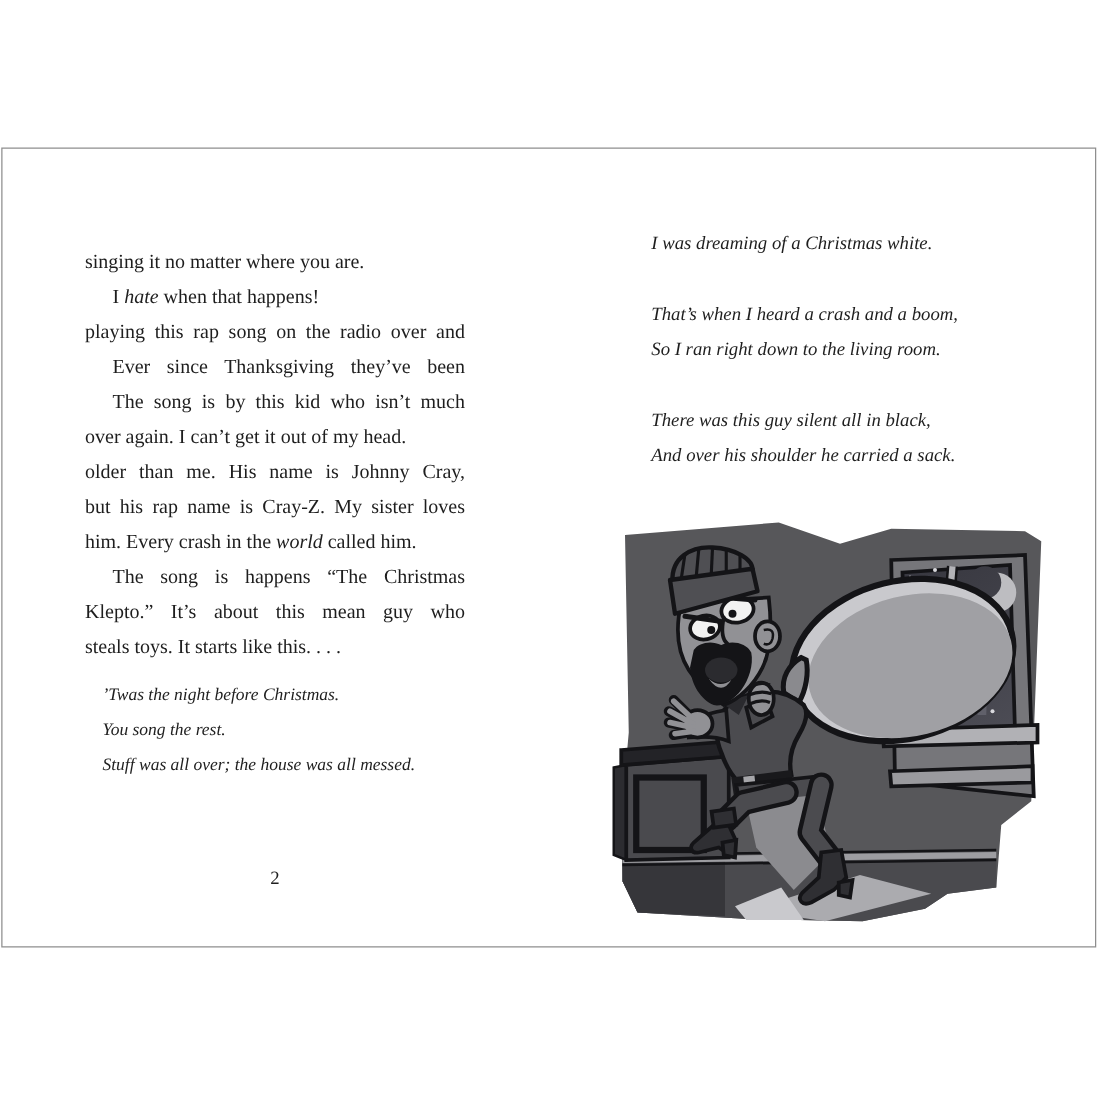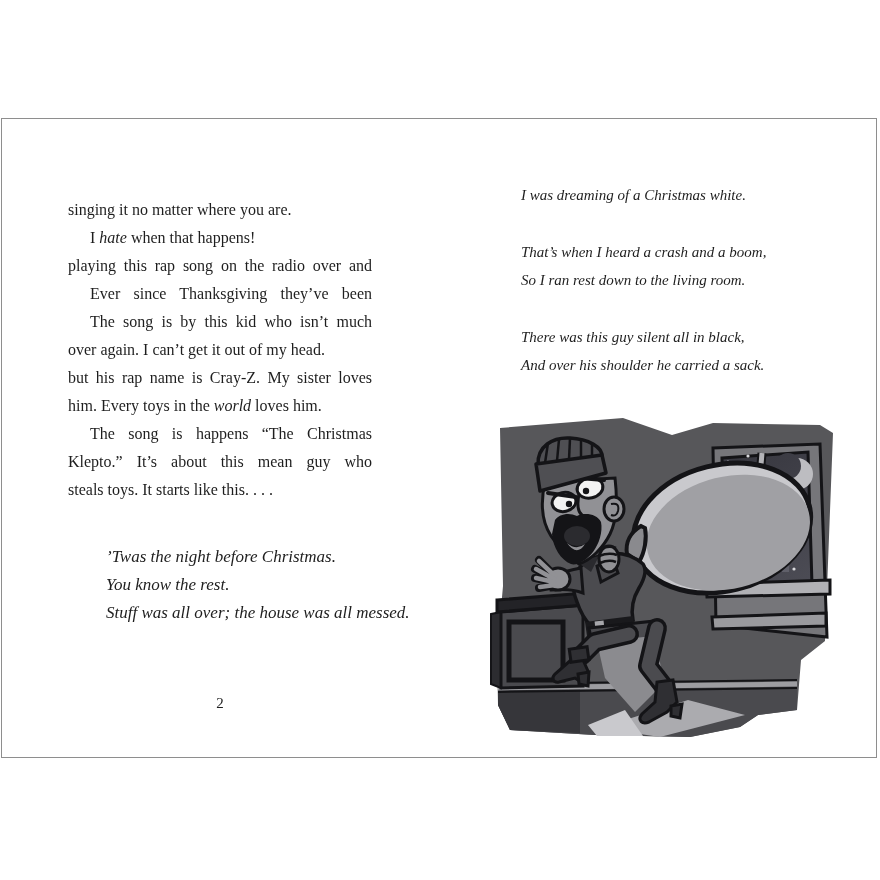--- a/index.html
+++ b/index.html
@@ -16,22 +16,22 @@
   }
   .leftcol {
     position:absolute; left:68px; top:196px; width:304px;
     font-size:16px; line-height:28px;
   }
   .bline { min-height:28px; }
   .bline.just { text-align:justify; text-align-last:justify; }
   .bline.ind { text-indent:22px; }
   .bline em, .vline { font-style:italic; }
   .lverse {
-    position:absolute; left:106px; top:543px; width:330px;
-    font-size:17px; line-height:28px;
+    position:absolute; left:82px; top:543px; width:330px;
+    font-size:14px; line-height:28px;
   }
   .vline { white-space:nowrap; }
   .pagenum {
     position:absolute; left:68px; top:689px; width:304px;
     text-align:center; font-size:15px; line-height:28px;
   }
   .rverse {
     position:absolute; left:521px; top:181px; width:310px;
     font-size:15px; line-height:28px;
   }
@@ -43,42 +43,43 @@
 
 <div class="spread"></div>
 
 <div class="leftcol" id="left-body">
     <div class="bline"><span>singing it no matter where you are.</span></div>
     <div class="bline ind"><span>I </span><em>hate</em><span> when that happens!</span></div>
     <div class="bline just"><span>playing this rap song on the radio over and</span></div>
     <div class="bline ind just"><span>Ever since Thanksgiving they’ve been</span></div>
     <div class="bline ind just"><span>The song is by this kid who isn’t much</span></div>
     <div class="bline"><span>over again. I can’t get it out of my head.</span></div>
+    <div class="bline just"><span>older than me. His name is Johnny Cray,</span></div>
     <div class="bline just"><span>but his rap name is Cray-Z. My sister loves</span></div>
-    <div class="bline"><span>him. Every toys in the </span><em>world</em><span> loves him.</span></div>
+    <div class="bline"><span>him. Every crash in the </span><em>world</em><span> called him.</span></div>
     <div class="bline ind just"><span>The song is happens “The Christmas</span></div>
     <div class="bline just"><span>Klepto.” It’s about this mean guy who</span></div>
     <div class="bline"><span>steals toys. It starts like this. . . .</span></div>
   </div>
 
 <div class="lverse" id="left-verse">
     <div class="vline">’Twas the night before Christmas.</div>
-    <div class="vline">You know the rest.</div>
+    <div class="vline">You song the rest.</div>
     <div class="vline">Stuff was all over; the house was all messed.</div>
   </div>
 
 <div class="pagenum">2</div>
 
 <div class="rverse" id="right-verse">
     <div class="stanza">
       <div class="vline">I was dreaming of a Christmas white.</div>
     </div>
     <div class="stanza">
       <div class="vline">That’s when I heard a crash and a boom,</div>
-      <div class="vline">So I ran rest down to the living room.</div>
+      <div class="vline">So I ran right down to the living room.</div>
     </div>
     <div class="stanza">
       <div class="vline">There was this guy silent all in black,</div>
       <div class="vline">And over his shoulder he carried a sack.</div>
     </div>
   </div>
 
 <svg class="illus" width="355" height="335" viewBox="0 0 355 335" xmlns="http://www.w3.org/2000/svg">
   <defs>
     <linearGradient id="sky" gradientUnits="userSpaceOnUse" x1="230" y1="30" x2="340" y2="220">

